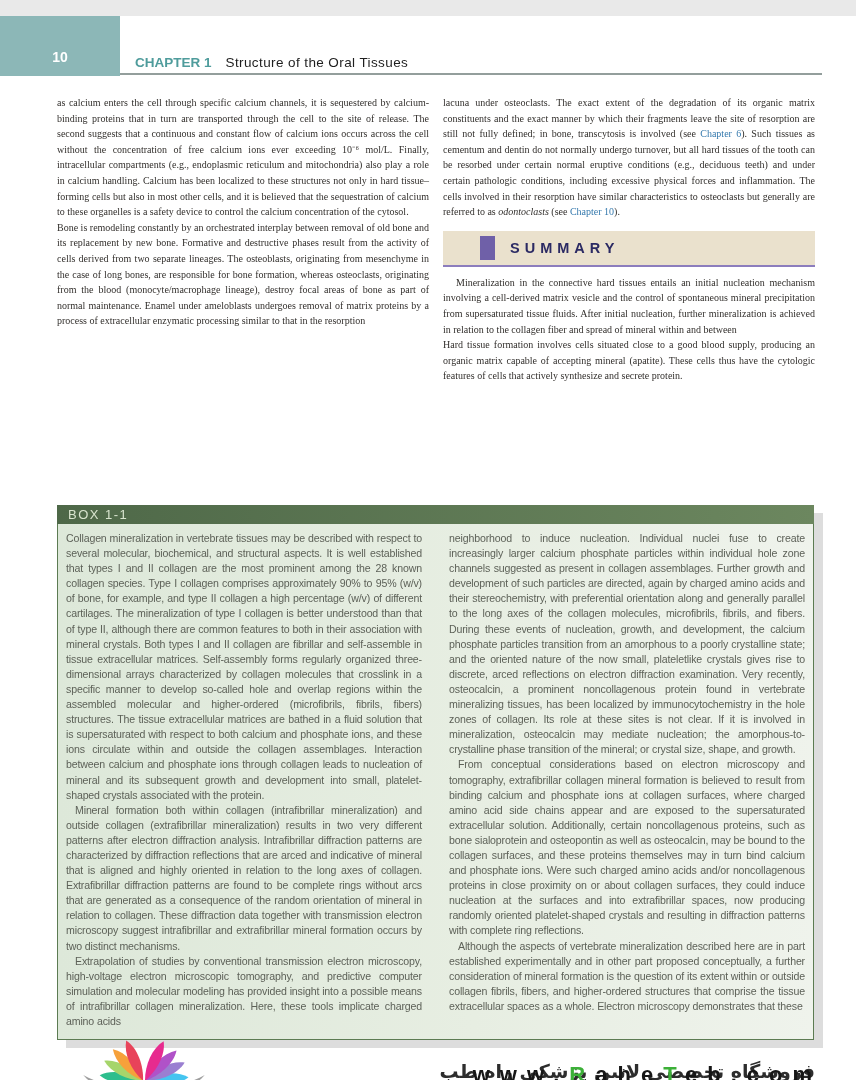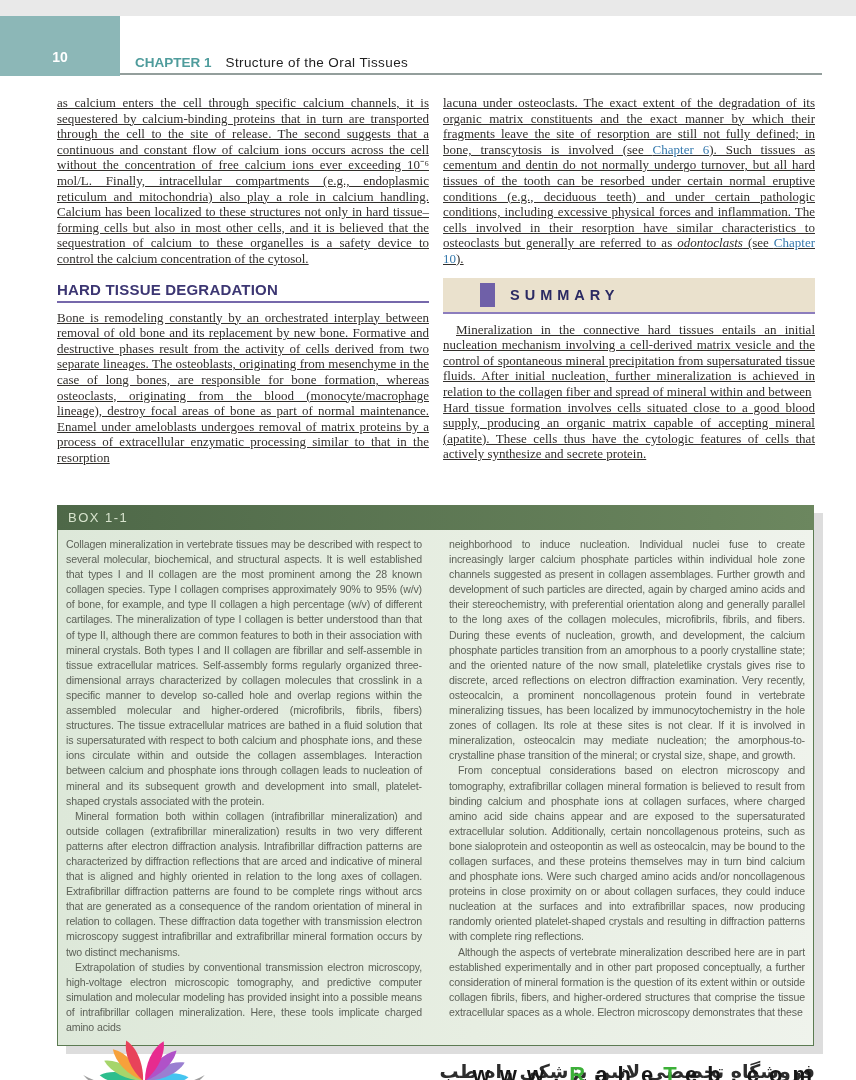--- a/index.html
+++ b/index.html
@@ -18,42 +18,41 @@
   .page-tab span { color:#ffffff; font:bold 14px "Liberation Sans", sans-serif; }
   .chapter-line { position:absolute; left:135px; top:37px; white-space:nowrap; }
   .chapter-label { font:bold 13.5px "Liberation Sans", sans-serif; color:#4f9c9c; margin-right:14px; }
   .chapter-title { font:13.5px "Liberation Sans", sans-serif; color:#1e1e1e; letter-spacing:.4px; }
   .header-rule { position:absolute; left:0; top:57px; width:822px; height:2px; background:#939e9c; }
 
   
   .columns { position:absolute; left:57px; top:79px; width:758px; display:flex; gap:14px; }
   .col { flex:1; min-width:0; }
   .body-text {
-    font-size:13px; line-height:15.6px; text-align:justify; color:#322f2c;
+    font-size:10px; line-height:15.6px; text-align:justify; color:#322f2c;
     hyphens:none;
-    text-decoration:underline;
   }
   .body-text.indent { text-indent:13px; }
   .link { color:#3579ad; text-decoration:none; cursor:pointer; }
   .section-heading {
     margin:14px 0 7px; padding-bottom:2px;
     font:bold 15px/18px "Liberation Sans", sans-serif; color:#3c3672;
     border-bottom:2.5px solid #7668ab; letter-spacing:.2px;
   }
   .summary-bar {
     margin:11px 0 8px; height:36px; background:#eae1cd;
     border-bottom:2.5px solid #8c7dbd; display:flex; align-items:center;padding-left:37px;
   }
   .summary-square { width:15px; height:24px; background:#6f60a8; margin-right:15px; flex:none; }
   .summary-label { font:bold 14.5px "Liberation Sans", sans-serif; letter-spacing:5px; color:#2b2a63; }
 
   
   .box { position:absolute; left:57px; top:489px; width:757px; box-shadow:9px 8px 0 #dddddd; }
   .box-header {
-    height:25px; background:linear-gradient(90deg,#4e6848,#6c875f);
+    height:19px; background:linear-gradient(90deg,#4e6848,#6c875f);
     display:flex; align-items:center; padding:0 11px; gap:34px;
   }
   .box-label { font:13px "Liberation Sans", sans-serif; color:#d8e4ce; letter-spacing:1.5px; }
   .box-title { font:bold 13.5px "Liberation Sans", sans-serif; color:#ffffff; letter-spacing:.2px; }
   .box-body {
     min-height:469px; background:linear-gradient(90deg,#dde8d9 0%,#e7eee2 55%,#eff3ec 100%);
     border:1px solid #5c7b52; border-top:none;
     display:flex; gap:27px; padding:7px 8px 10px 8px;
   }
   .box-col {
@@ -86,21 +85,20 @@
     <span>10</span>
   </div>
   <div class="chapter-line">
     <span class="chapter-label">CHAPTER 1</span><span class="chapter-title">Structure of the Oral Tissues</span>
   </div>
   <div class="header-rule"></div>
 
   <div class="columns">
     <section class="col">
       <p class="body-text">as calcium enters the cell through specific calcium channels, it is sequestered by calcium-binding proteins that in turn are transported through the cell to the site of release. The second suggests that a continuous and constant flow of calcium ions occurs across the cell without the concentration of free calcium ions ever exceeding 10⁻⁶ mol/L. Finally, intracellular compartments (e.g., endoplasmic reticulum and mitochondria) also play a role in calcium handling. Calcium has been localized to these structures not only in hard tissue–forming cells but also in most other cells, and it is believed that the sequestration of calcium to these organelles is a safety device to control the calcium concentration of the cytosol.</p>
-      <h2 class="section-heading">HARD TISSUE DEGRADATION</h2>
       <p class="body-text">Bone is remodeling constantly by an orchestrated interplay between removal of old bone and its replacement by new bone. Formative and destructive phases result from the activity of cells derived from two separate lineages. The osteoblasts, originating from mesenchyme in the case of long bones, are responsible for bone formation, whereas osteoclasts, originating from the blood (monocyte/macrophage lineage), destroy focal areas of bone as part of normal maintenance. Enamel under ameloblasts undergoes removal of matrix proteins by a process of extracellular enzymatic processing similar to that in the resorption</p>
     </section>
 
     <section class="col">
       <p class="body-text"><span>lacuna under osteoclasts. The exact extent of the degradation of its organic matrix constituents and the exact manner by which their fragments leave the site of resorption are still not fully defined; in bone, transcytosis is involved (see </span><a class="link">Chapter 6</a><span>). Such tissues as cementum and dentin do not normally undergo turnover, but all hard tissues of the tooth can be resorbed under certain normal eruptive conditions (e.g., deciduous teeth) and under certain pathologic conditions, including excessive physical forces and inflammation. The cells involved in their resorption have similar characteristics to osteoclasts but generally are referred to as </span><i>odontoclasts</i><span> (see </span><a class="link">Chapter 10</a><span>).</span></p>
 
       <div class="summary-bar">
         <div class="summary-square"></div>
         <span class="summary-label">SUMMARY</span>
       </div>

